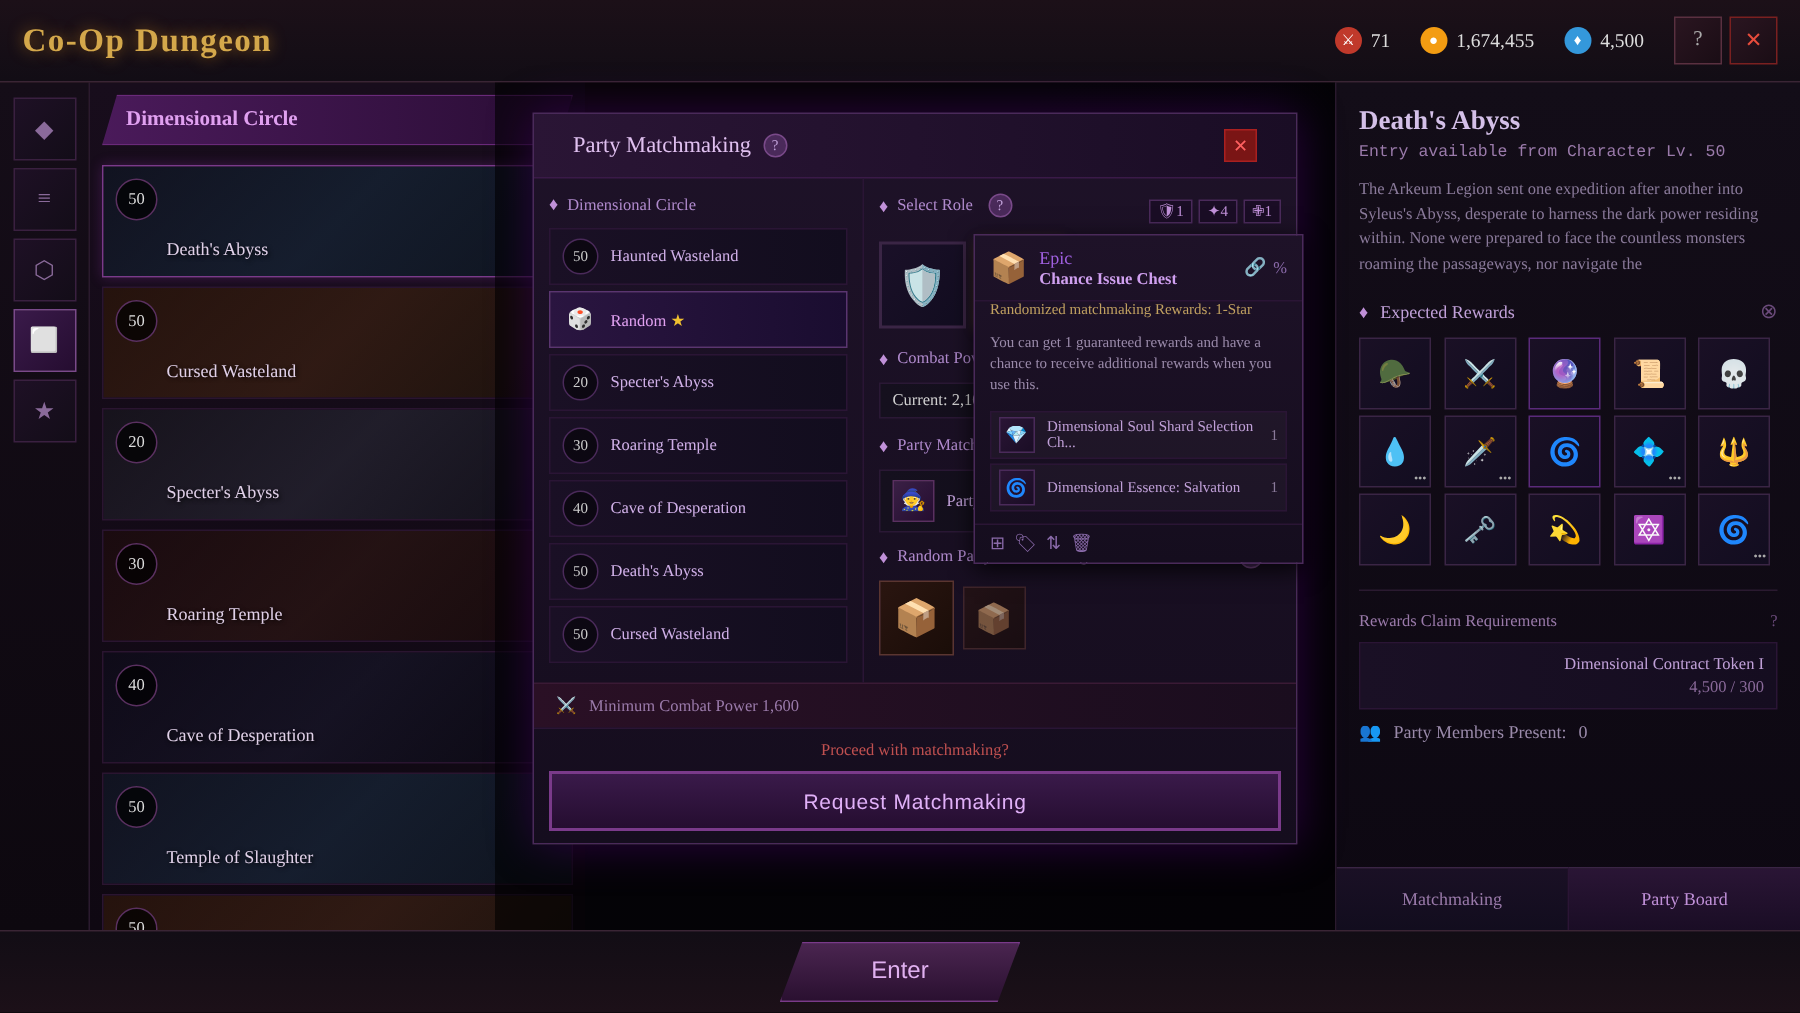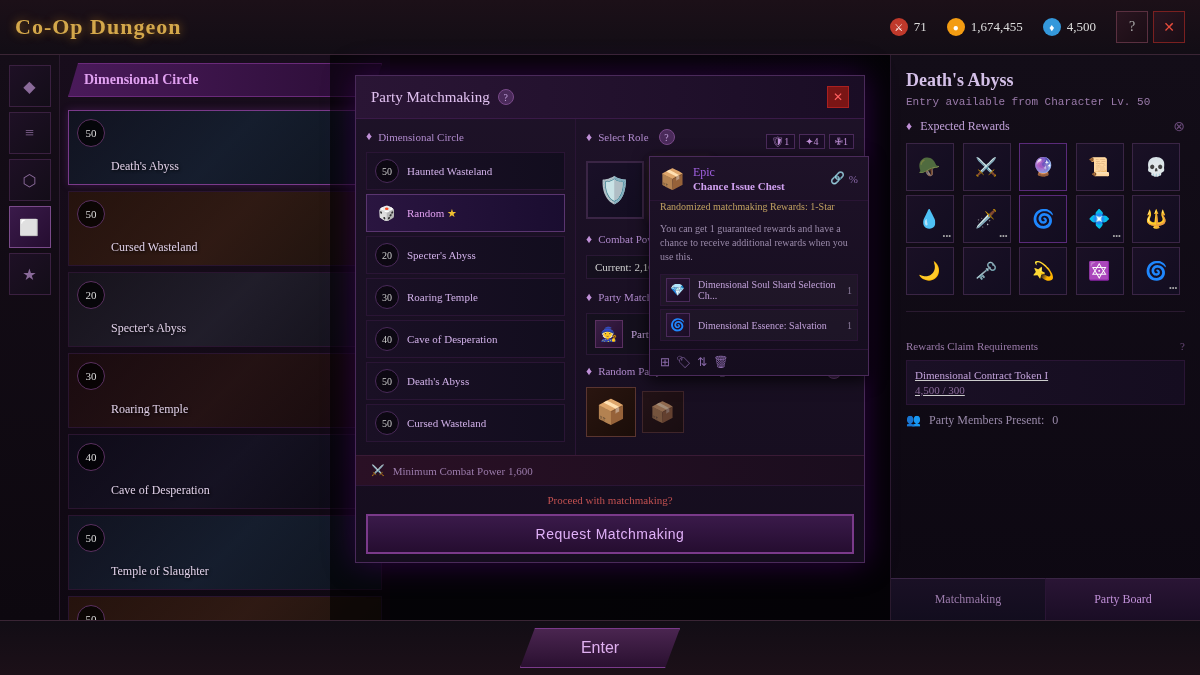--- a/index.html
+++ b/index.html
@@ -312,39 +312,39 @@
     .reward-item .count {
       position: absolute;
       bottom: 1px;
       right: 2px;
       font-size: 8px;
       color: #aaa;
     }
 
     .requirements-section {
       border-top: 1px solid #2a1a30;
-      padding-top: 28px;
+      padding-top: 14px;
       margin-top: 16px;
+      text-align: right;
     }
 
     .req-header {
       display: flex;
       align-items: center;
       justify-content: space-between;
       font-size: 11px;
       color: #9a7aaa;
       margin-bottom: 8px;
     }
 
     .req-item {
       background: linear-gradient(90deg, #1a1025, #150d20);
       border: 1px solid #2a1535;
       padding: 8px;
       margin-bottom: 5px;
-      text-decoration: underline;
     }
 
     .req-item-name {
       font-size: 11px;
       color: #c0a0d8;
       margin-bottom: 3px;
     }
 
     .req-item-count {
       font-size: 11px;
@@ -409,21 +409,21 @@
       width: 510px;
       background: linear-gradient(180deg, #1e1228 0%, #150d1e 100%);
       border: 1px solid #4a2a5a;
       box-shadow: 0 0 30px rgba(100, 0, 150, 0.4);
       position: relative;
     }
 
     .modal-header {
       background: linear-gradient(90deg, #2a1535, #1a0d25);
       border-bottom: 1px solid #3a1a48;
-      padding: 10px 15px;
+      padding: 10px 26px;
       display: flex;
       align-items: center;
       justify-content: space-between;
     }
 
     .modal-title {
       font-size: 15px;
       color: #e0c0f0;
       display: flex;
       align-items: center;
@@ -853,20 +853,21 @@
       <div class="level-badge">50</div>
 
     </div>
 
   </div>
 </div>
 
 <div class="right-panel">
   <div class="right-panel-title">Death's Abyss</div>
   <div class="right-panel-subtitle">Entry available from Character Lv. 50</div>
+  <div class="right-panel-desc">The Arkeum Legion sent one expedition after another into Syleus's Abyss, desperate to harness the dark power residing within. None were prepared to face the countless monsters roaming the passageways, nor navigate the</div>
 
   <div class="rewards-header">
     <span style="color:#c090d8">♦</span>
     <span>Expected Rewards</span>
     <span style="margin-left:auto; font-size:14px; color:#6a4a7a; cursor:pointer">⊗</span>
   </div>
 
   <div class="rewards-grid">
     <div class="reward-item">🪖</div>
     <div class="reward-item">⚔️</div>

